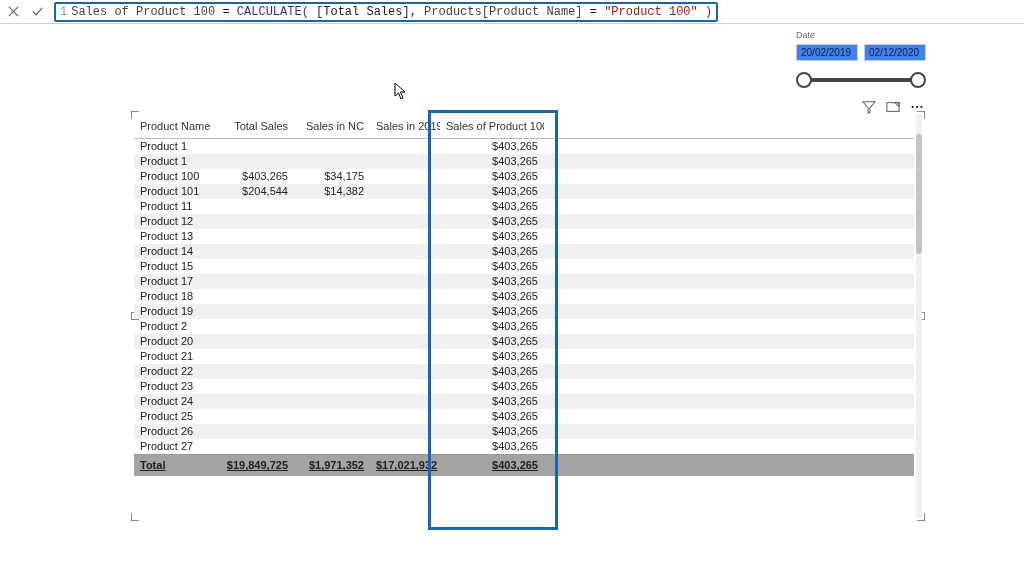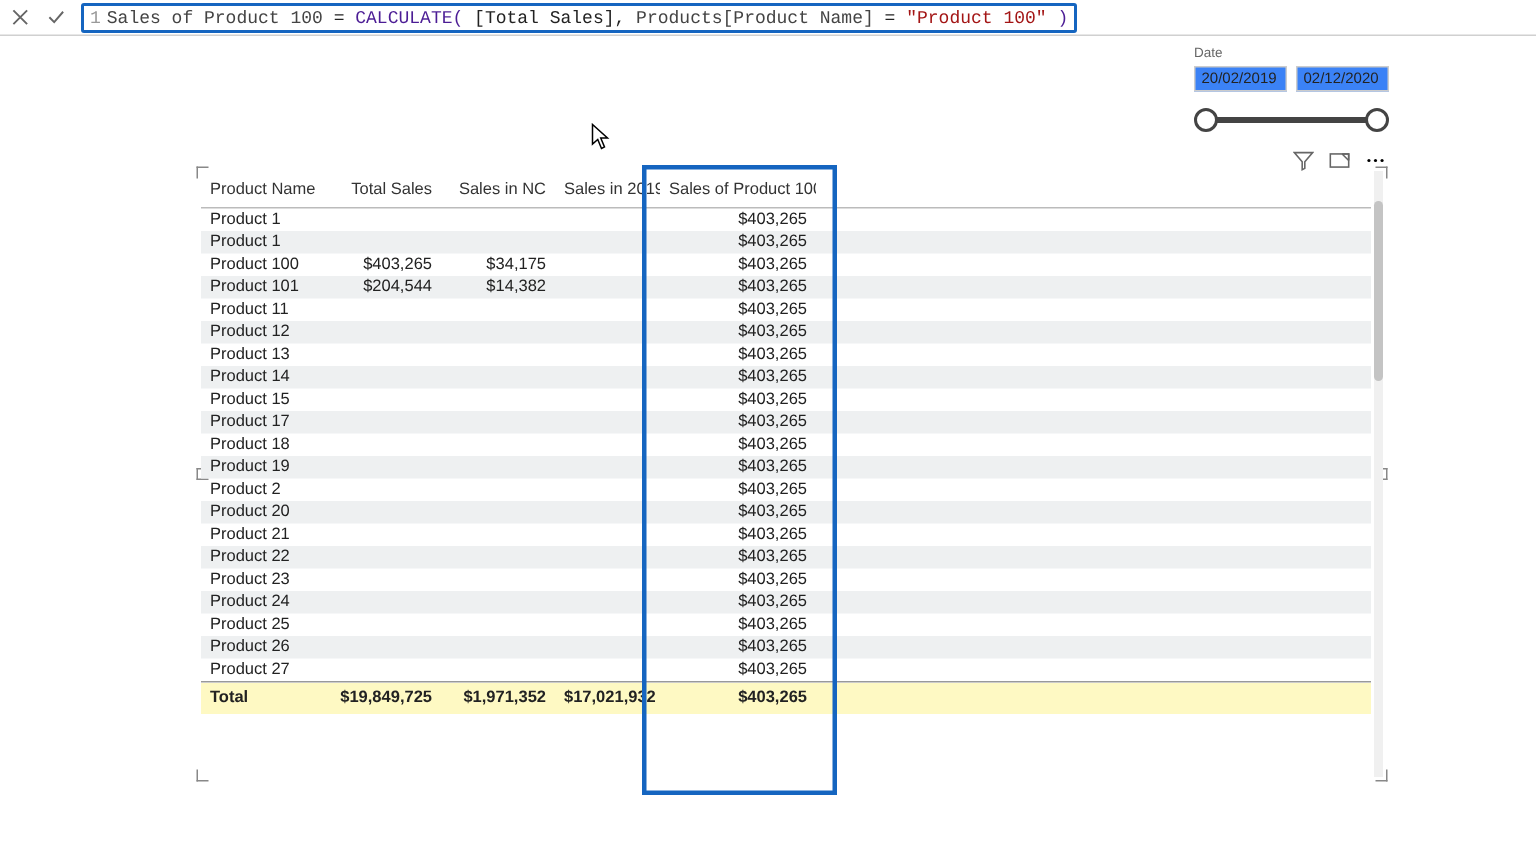--- a/index.html
+++ b/index.html
@@ -148,21 +148,22 @@
     border-bottom: 1px solid #bbb;
     background: #fff;
     height: 24px;
   }
   td.num, th.num { text-align: right; }
   tbody tr:nth-child(even) td { background: #eef0f1; }
   tfoot td {
     font-weight: 700;
     border-top: 1px solid #999;
     height: 22px;
-    background: #fef9c3;
+    background: #a3a3a3;
+    text-decoration: underline;
   }
 
   
   col.c1 { width: 78px; }
   col.c2 { width: 82px; }
   col.c3 { width: 76px; }
   col.c4 { width: 70px; }
   col.c5 { width: 104px; }
   col.c6 { width: auto; }
 

